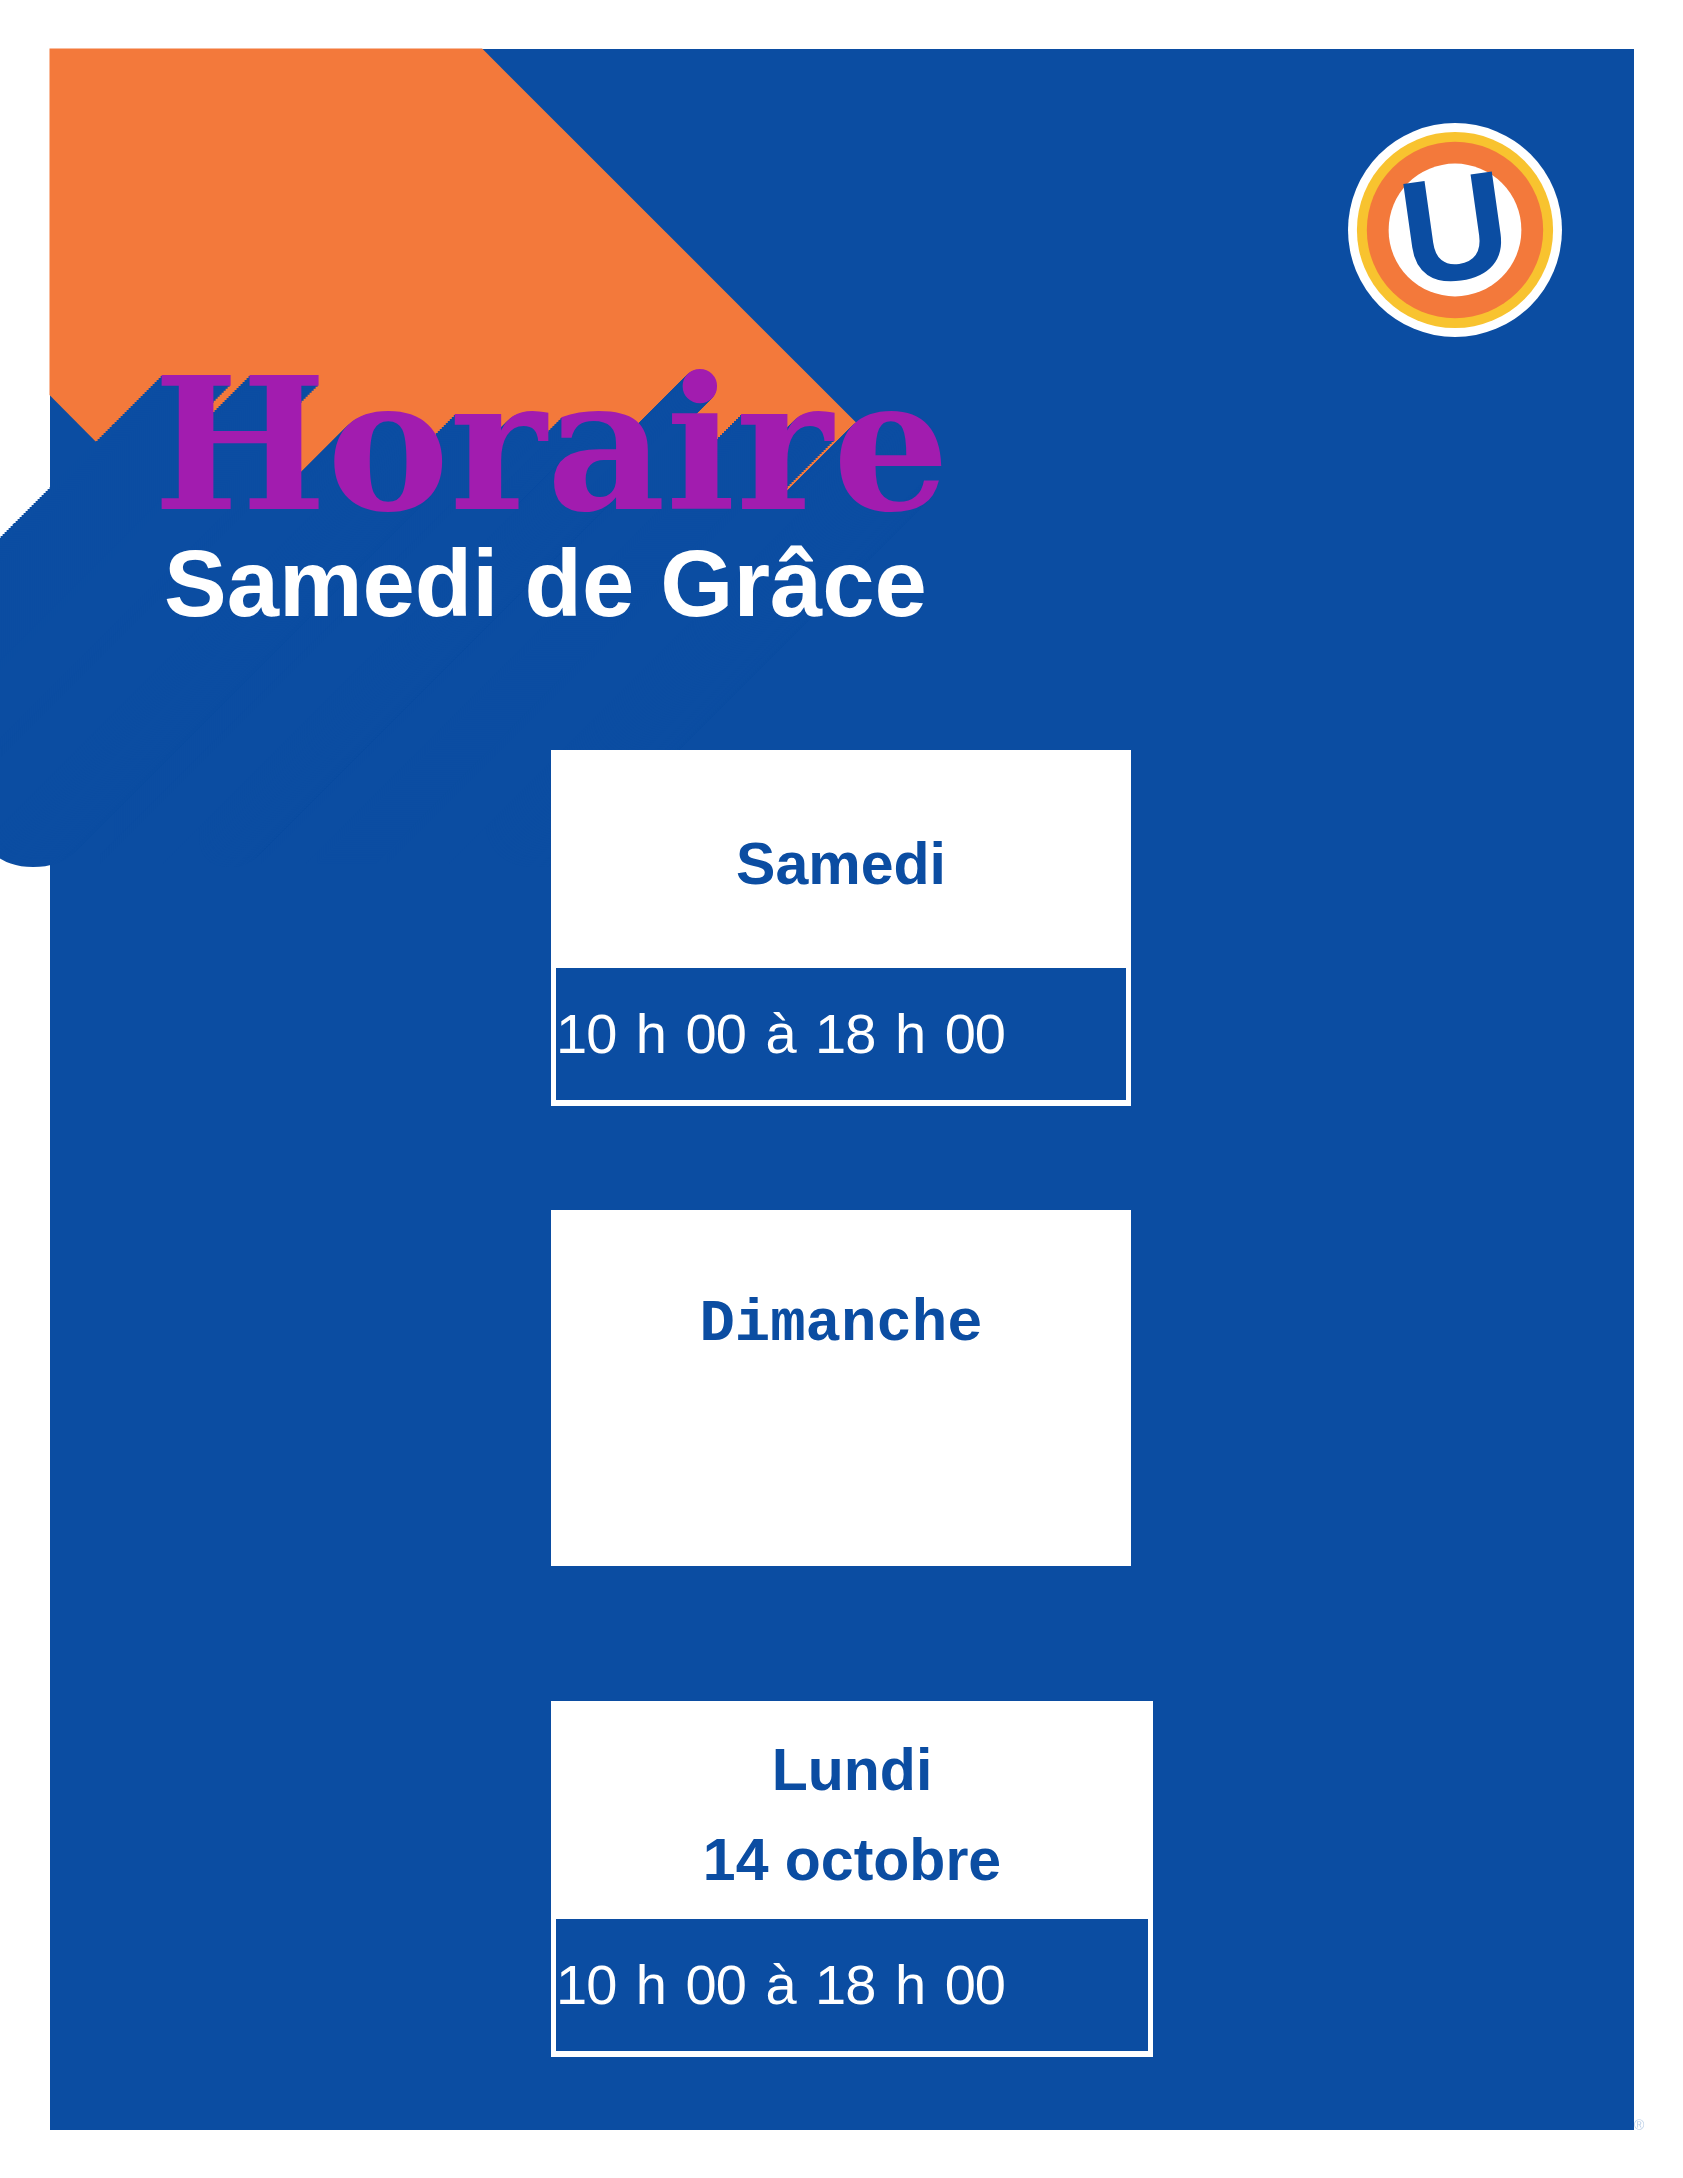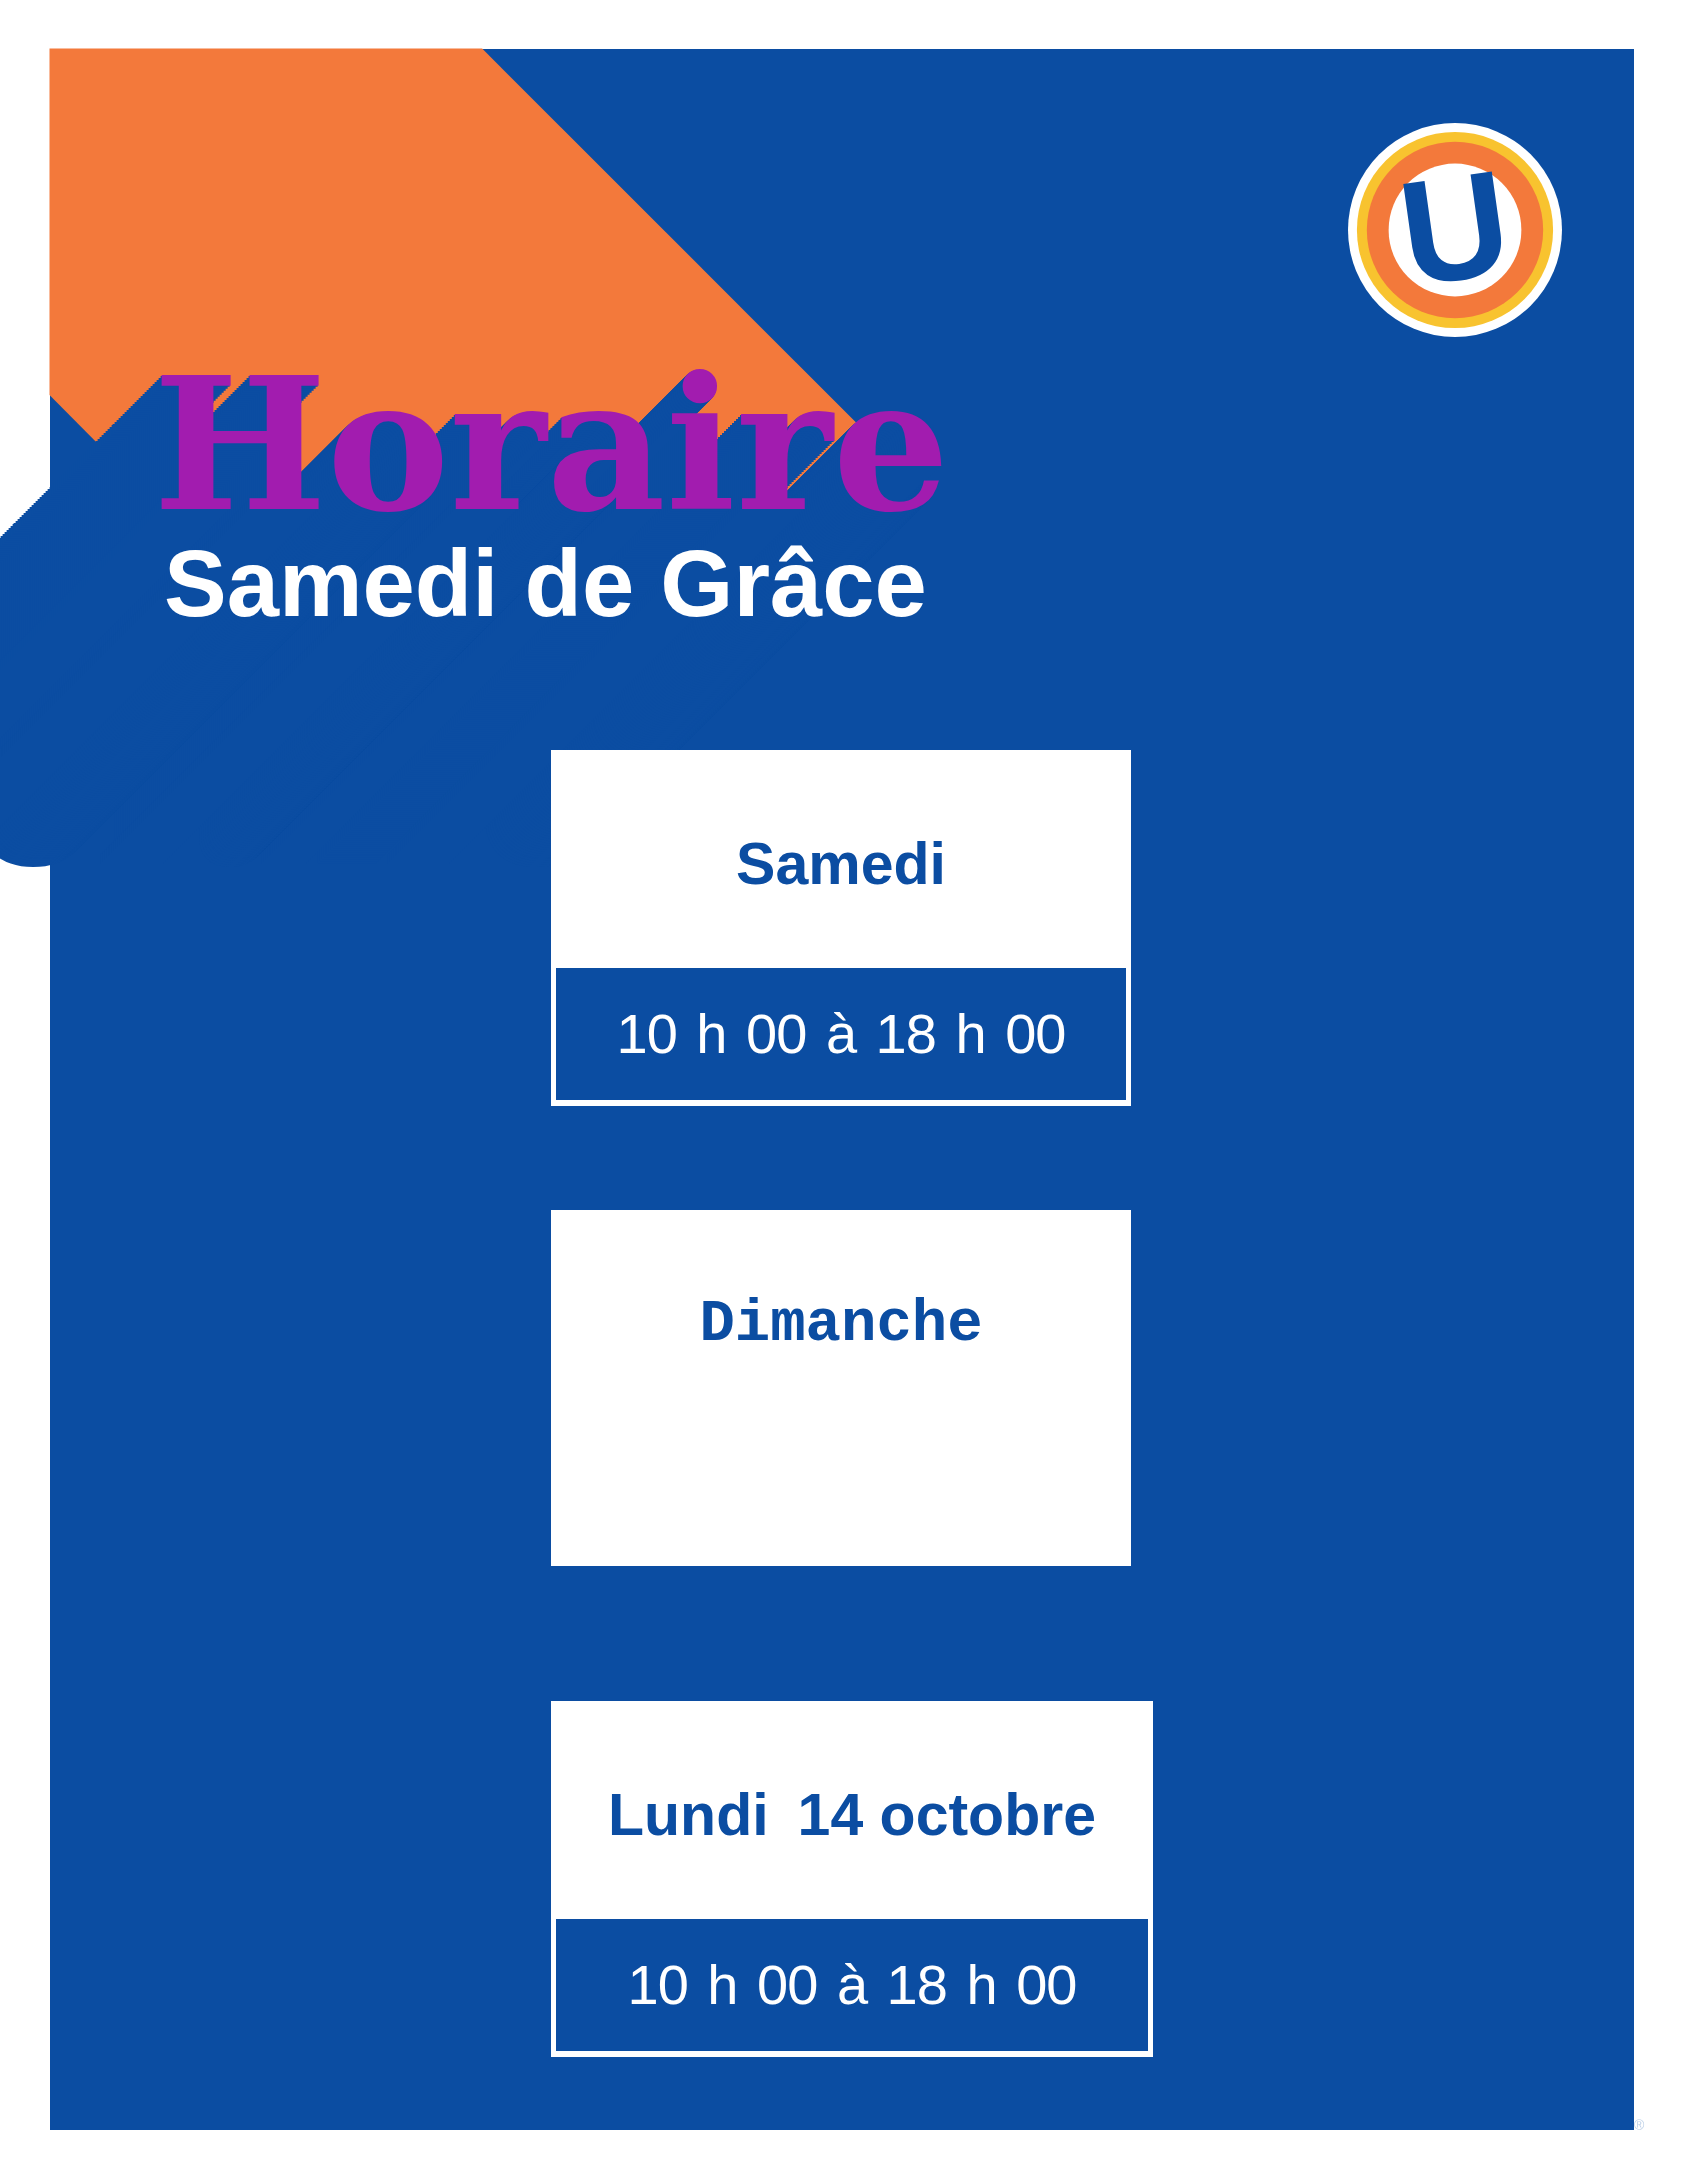--- a/index.html
+++ b/index.html
@@ -37,31 +37,31 @@
   }
   .card{
     position:absolute;left:551px;width:580px;height:356px;
     background:#ffffff;z-index:4;
   }
   .card-1{top:750px;}
   .card-2{top:1210px;font-family:Liberation Mono, monospace;}
   .card-3{top:1701px;padding-left:22px;}
   .card-daypart{
     position:absolute;left:0;top:0;right:0;height:219px;
-    display:flex;flex-direction:row;align-items:center;justify-content:center;
+    display:flex;flex-direction:column;align-items:center;justify-content:center;
     padding-top:10px;box-sizing:border-box;gap:29px;
   }
   .card-day,.card-date{
     color:var(--blue);font-weight:700;font-size:59px;line-height:61px;
     text-align:center;white-space:nowrap;
   }
   .hours-band{
     position:absolute;left:5px;right:5px;bottom:6px;height:132px;
     background:var(--blue);
-    display:flex;align-items:center;justify-content:center;
+    display:flex;align-items:center;
   }
   .hours{
     color:#ffffff;font-weight:400;font-size:56px;line-height:56px;
     letter-spacing:-1px;word-spacing:5px;white-space:nowrap;
   }
   .registered{
     position:absolute;left:1634px;top:2117px;z-index:5;
     font-size:14px;color:#bcd0e8;
   }
 </style>

